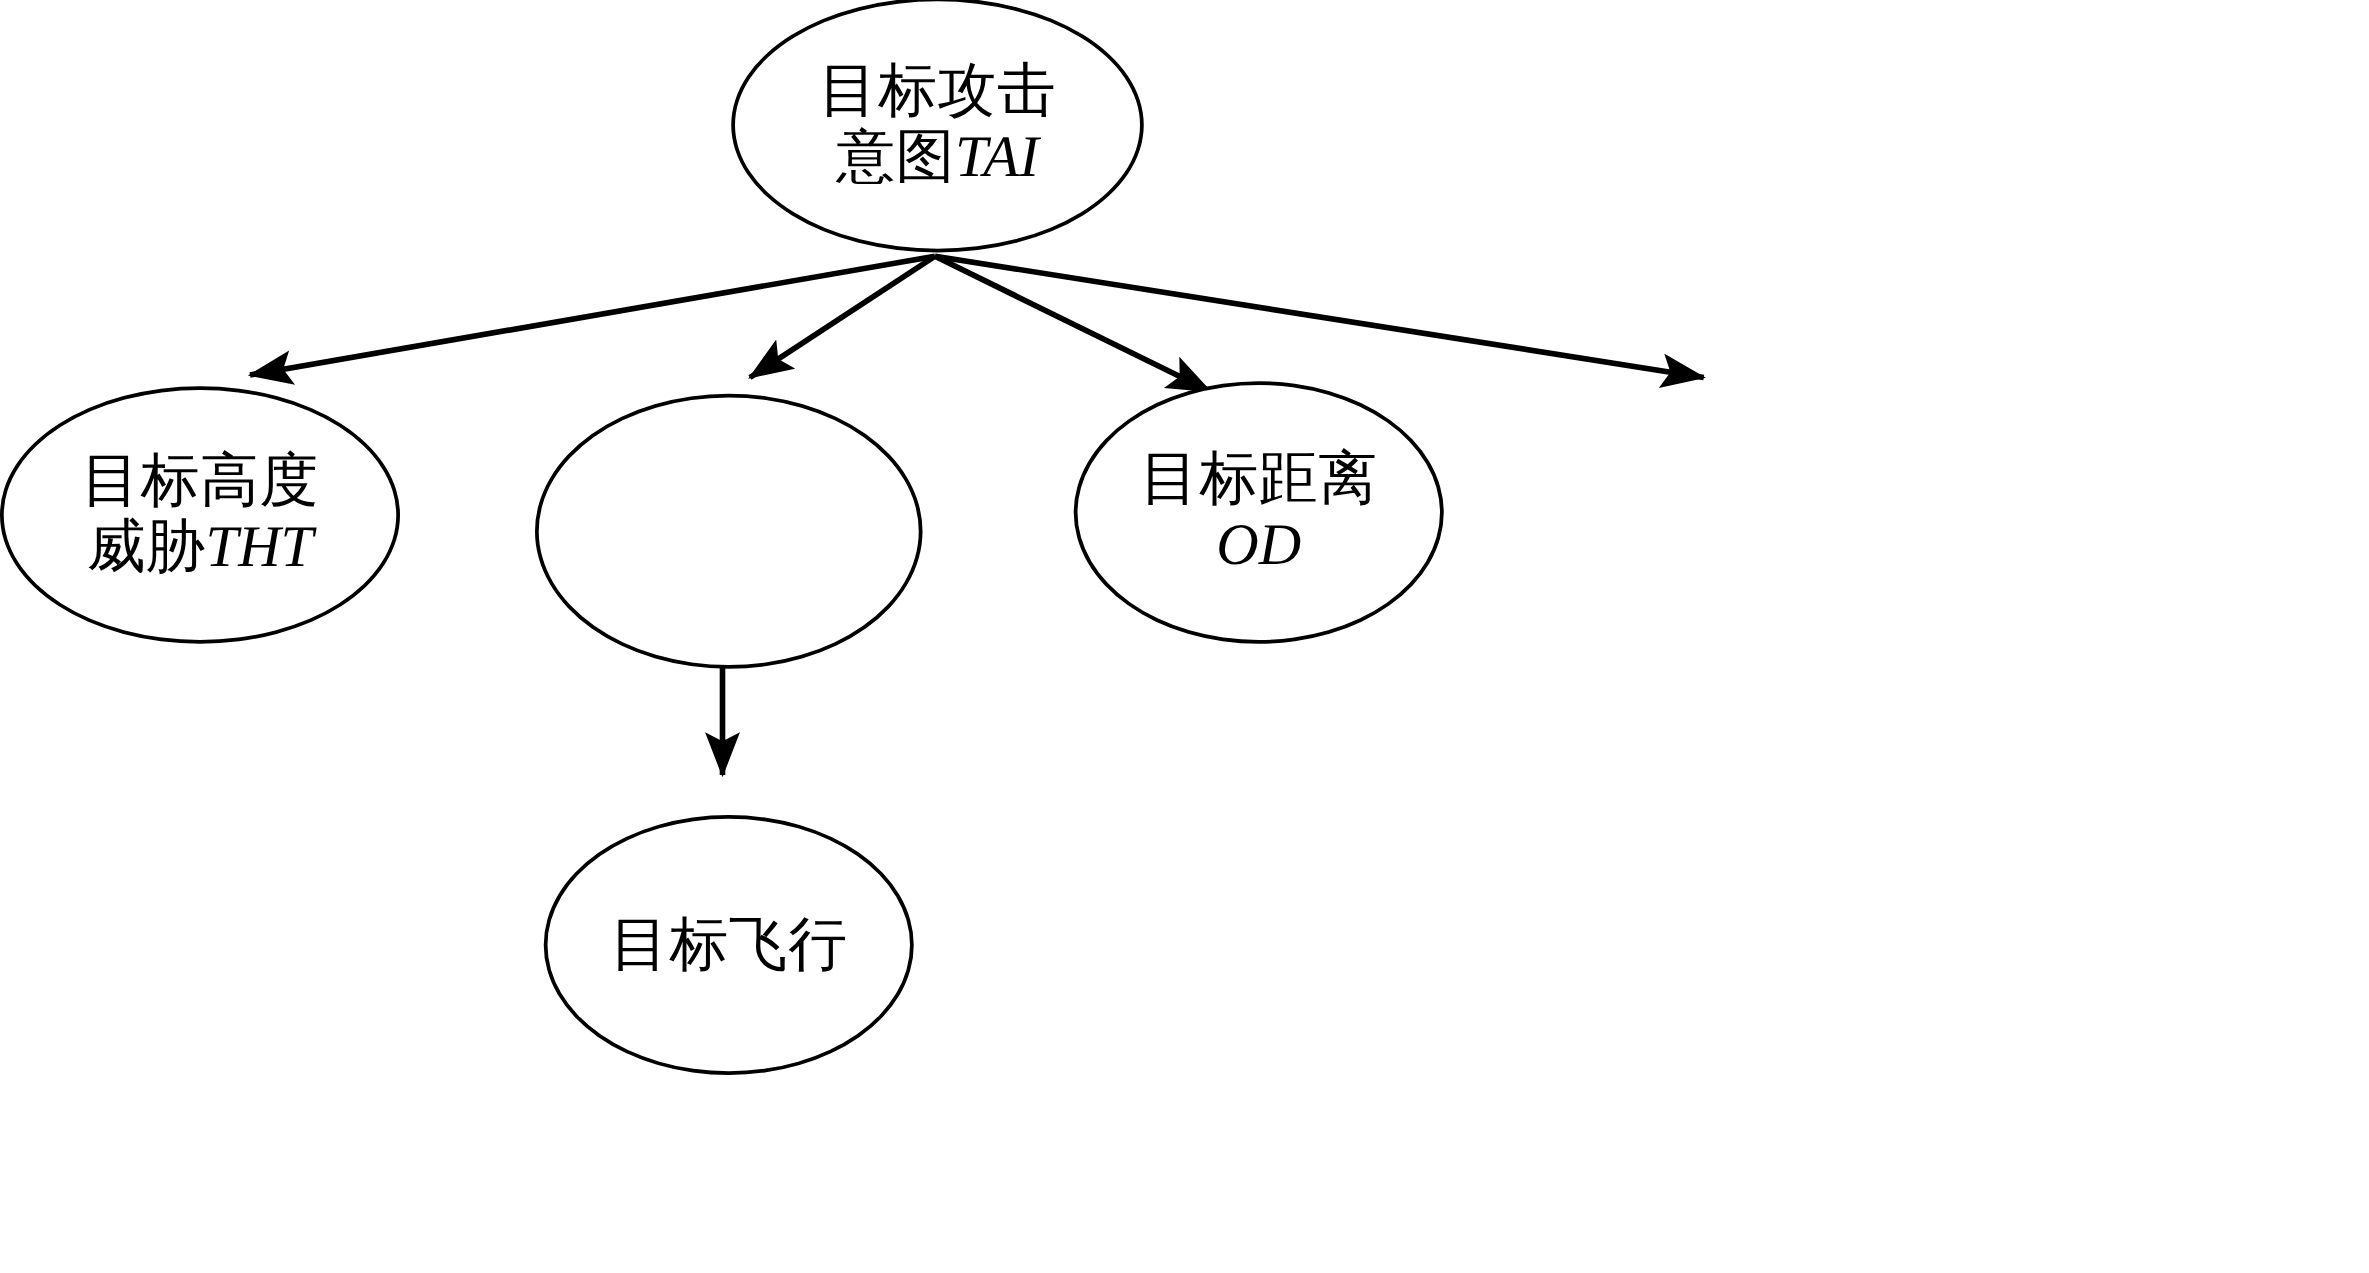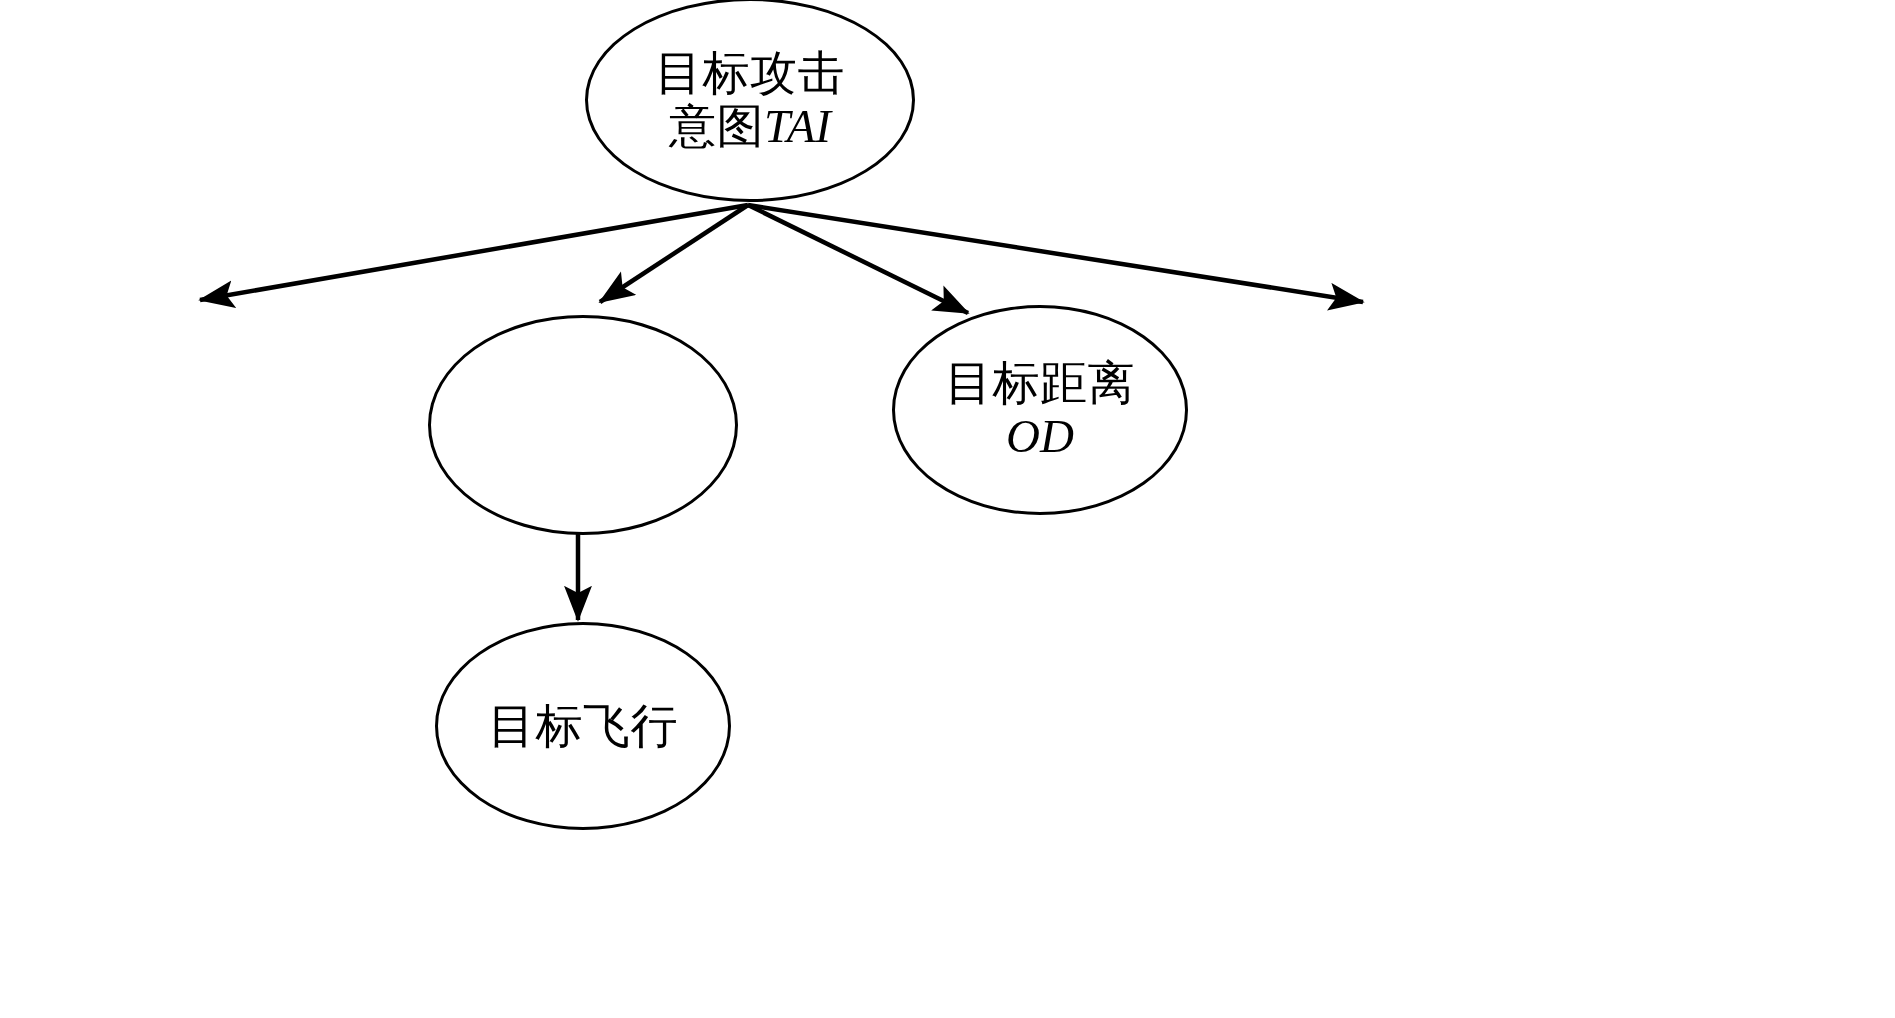--- a/index.html
+++ b/index.html
@@ -79,33 +79,41 @@
 
   <div class="node" style="left: 585px; top: -2px; width: 330px; height: 204px;">
     <span class="line">
       <span class="cn">目标攻击</span>
     </span>
     <span class="line">
       <span class="cn">意图</span><span class="lat">TAI</span>
     </span>
   </div>
 
+  <div class="node" style="left: 0px; top: 309px; width: 320px; height: 206px;">
+    <span class="line">
+      <span class="cn">目标高度</span>
+    </span>
+    <span class="line">
+      <span class="cn">威胁</span><span class="lat">THT</span>
+    </span>
+  </div>
 
   <div class="node" style="left: 428px; top: 315px; width: 310px; height: 220px;">
   </div>
 
-  <div class="node" style="left: 892px; top: 305px; width: 296px; height: 210px;">
+  <div class="node" style="left: 859px; top: 305px; width: 296px; height: 210px;">
     <span class="line">
       <span class="cn">目标距离</span>
     </span>
     <span class="line">
       <span class="cn"></span><span class="lat">OD</span>
     </span>
   </div>
 
 
-  <div class="node" style="left: 435px; top: 622px; width: 296px; height: 208px;">
+  <div class="node" style="left: 435px; top: 652px; width: 296px; height: 208px;">
     <span class="line">
       <span class="cn">目标飞行</span>
     </span>
   </div>
 
 </div>
 
 </body></html>

